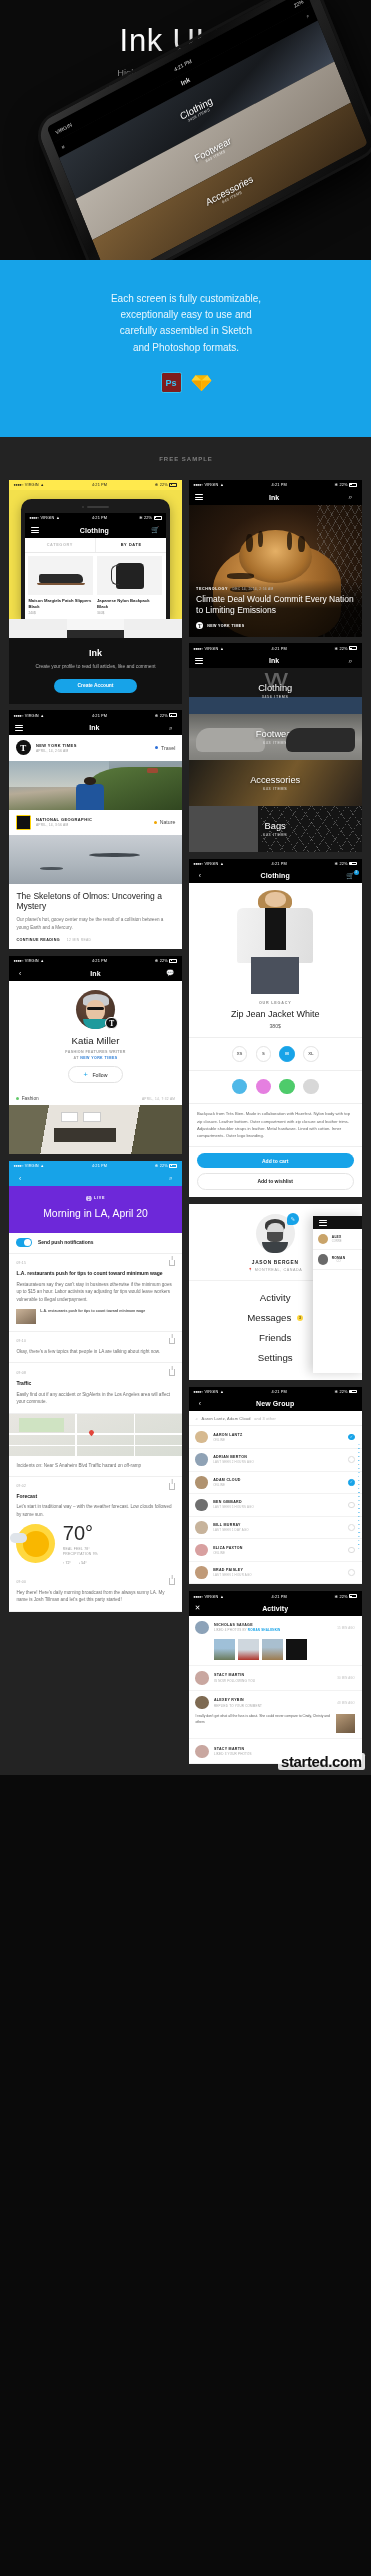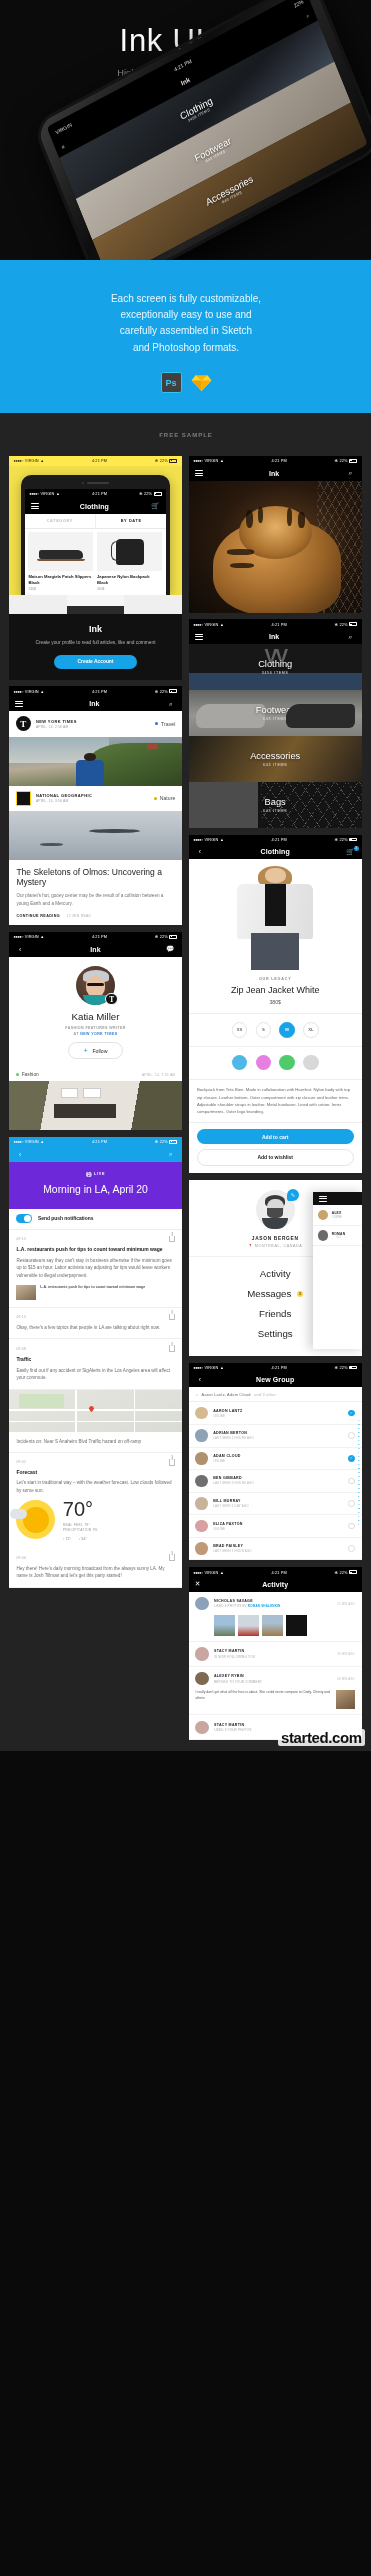--- a/index.html
+++ b/index.html
@@ -70,32 +70,32 @@
   .hp-c1 { background: linear-gradient(160deg,#2b3138,#171a1e 60%,#3d4654); }
   .hp-c2 { background: linear-gradient(160deg,#b9b2a8,#8e857a); }
   .hp-c3 { background: linear-gradient(160deg,#7a5c34,#3a2a17); }
   .hp-name { font-size: 9.7px; font-weight: 300; text-shadow: 0 0.7px 2.2px rgba(0,0,0,.7); }
   .hp-items { font-size: 3.7px; letter-spacing: 0.4px; opacity: .85; }
 
   
   .blue {
     background: #17a3e8;
     text-align: center;
-    padding: 31px 31px 20px;
+    padding: 31px 31px 44px;
   }
   .blue p {
     color: #eaf7fe;
     font-size: 10px;
     font-weight: 300;
     line-height: 1.62;
   }
   .badges { margin-top: 16.3px; display: flex; justify-content: center; gap: 9px; }
   .ps-badge {
     width: 21px; height: 21px; border: 1.5px solid #31c5f5;
-    background: #404040; border-radius: 2.2px;
+    background: #7f1d1d; border-radius: 2.2px;
     color: #36c7f7; font-size: 9px; font-weight: bold;
     display: flex; align-items: center; justify-content: center;
   }
   .sketch-badge { width: 21px; height: 21px; position: relative; }
   .sketch-badge svg { width: 21px; height: 21px; display:block; }
 
   
   .sample-band {
     background: #232323;
     height: 43px;
@@ -841,20 +841,31 @@
         <div class="tiger">
           <div class="fence"></div>
           <div class="body"></div>
           <div class="head"></div>
           <div class="stripe" style="left:33%;top:22%;width:4%;height:14%"></div>
           <div class="stripe" style="left:40%;top:20%;width:3%;height:12%"></div>
           <div class="stripe" style="left:57%;top:21%;width:3%;height:13%"></div>
           <div class="stripe" style="left:63%;top:24%;width:4%;height:12%"></div>
           <div class="stripe" style="left:22%;top:52%;width:16%;height:4%"></div>
           <div class="stripe" style="left:24%;top:62%;width:14%;height:4%"></div>
+          <div class="tiger-overlay">
+            <div class="kicker">
+              <b>TECHNOLOGY</b>
+              <span>DEC 14, 2014, 2:56 AM</span>
+            </div>
+            <div class="tiger-head">Climate Deal Would Commit Every Nation to Limiting Emissions</div>
+            <div class="src-row">
+              <span class="src-logo">T</span>
+              <span class="src-name">NEW YORK TIMES</span>
+            </div>
+          </div>
         </div>
       </div>
 
       <div class="screen">
         <div class="status">
           <span class="status-l">
               <span class="dots">●●●●○</span>
               <span>VIRGIN</span>
               <span>▲</span>
             </span>

